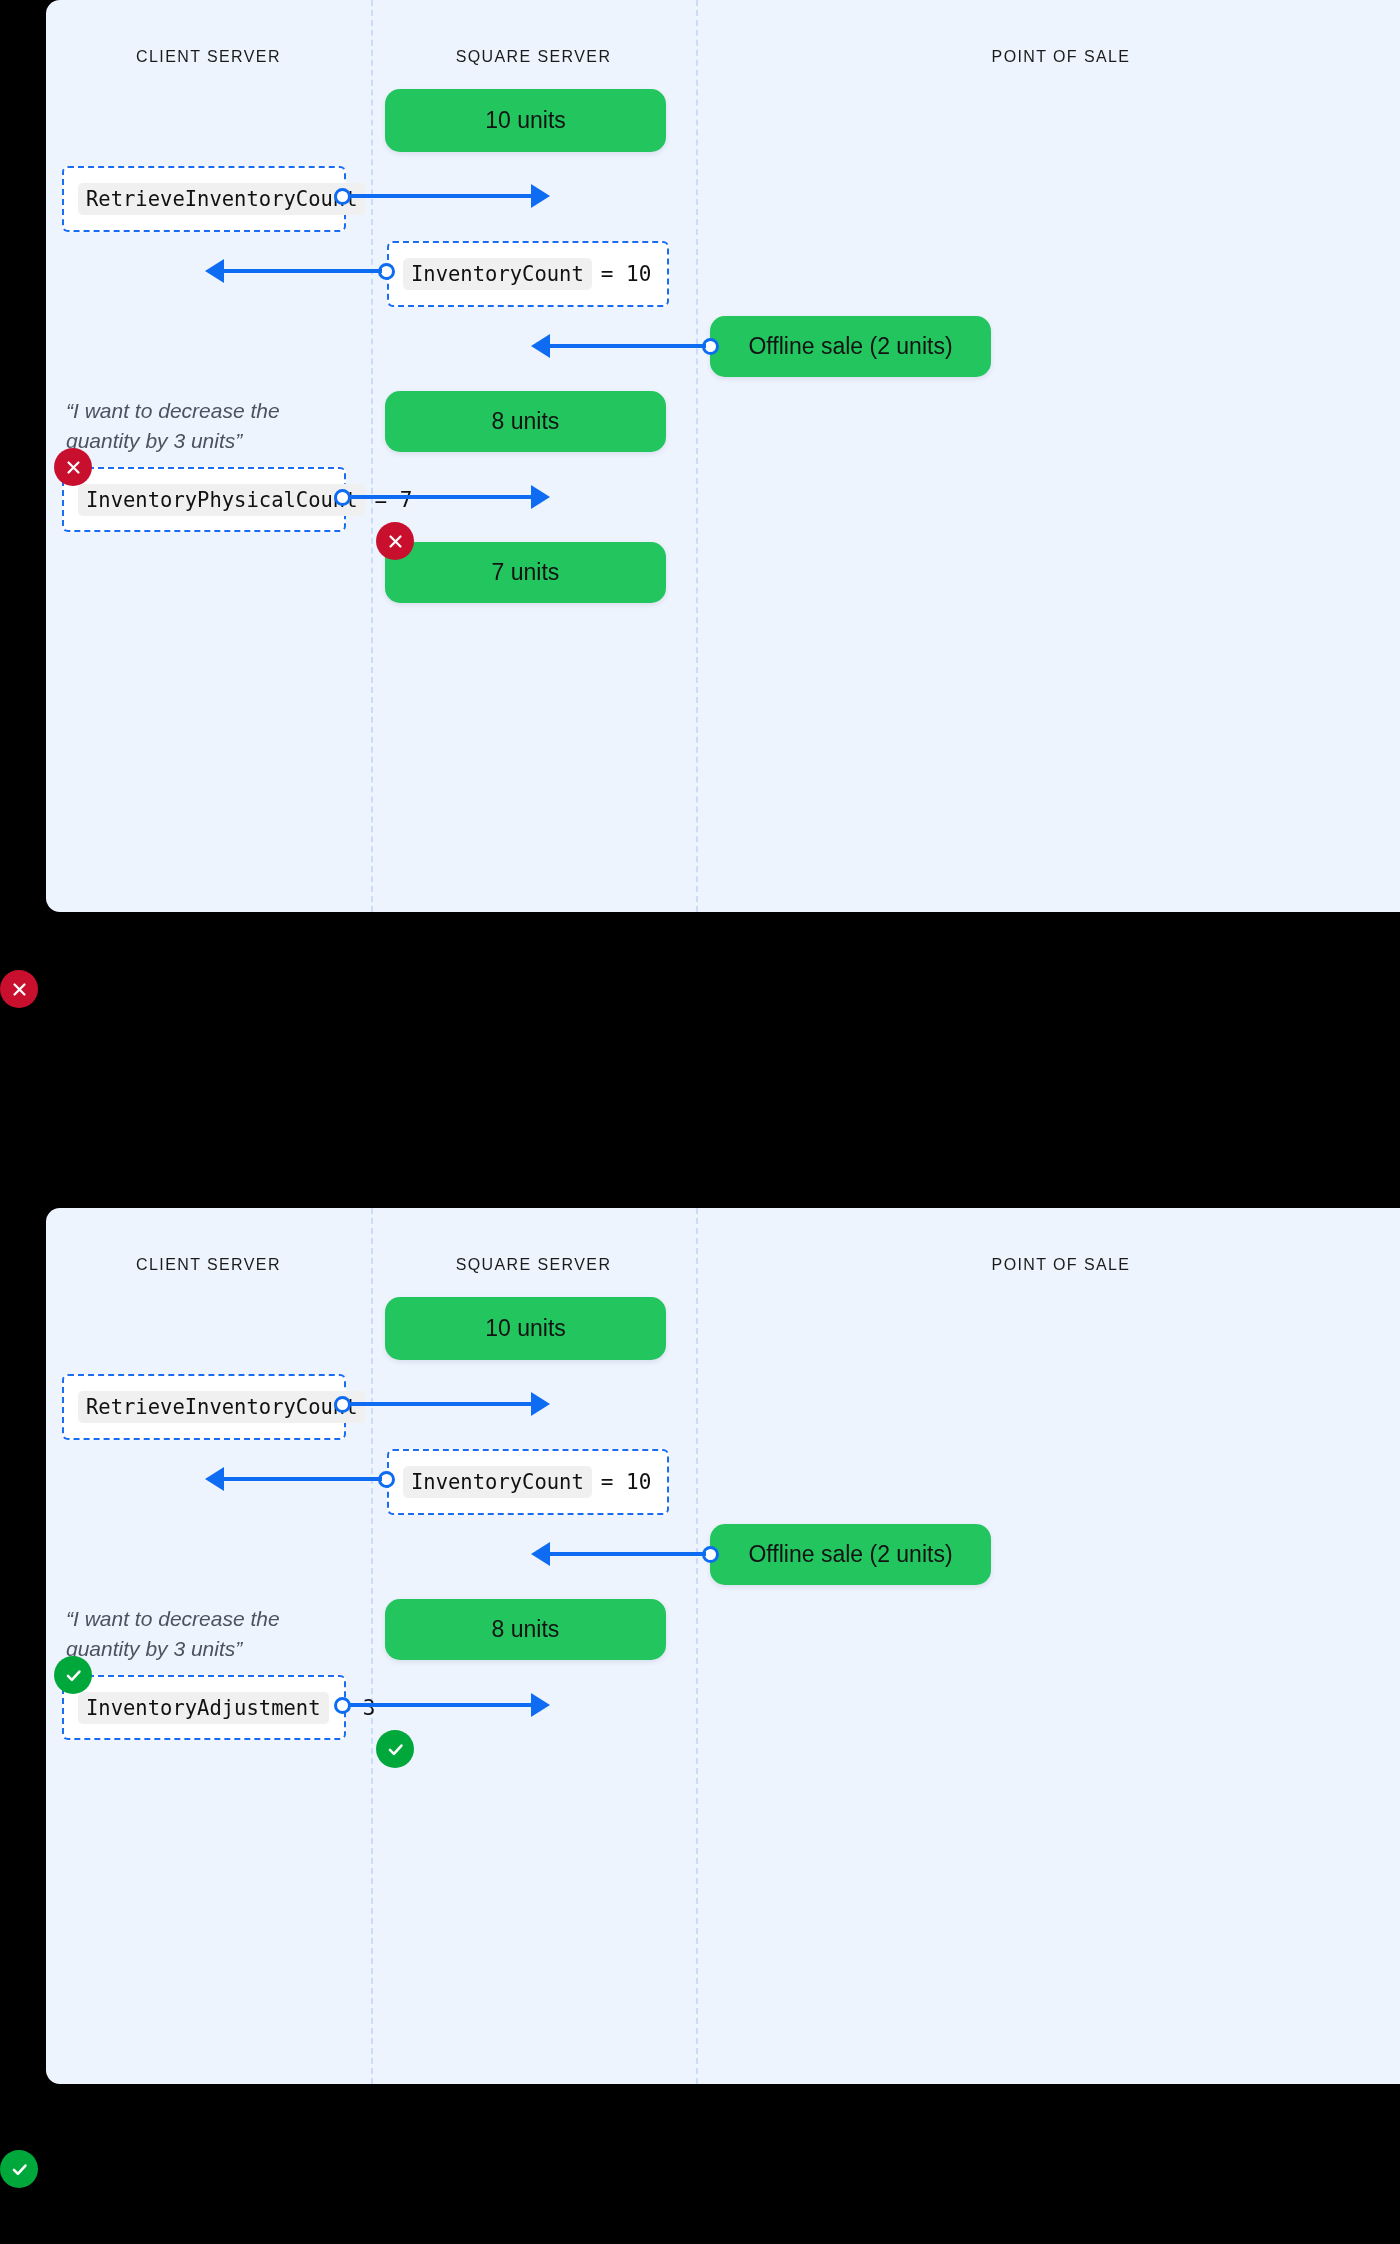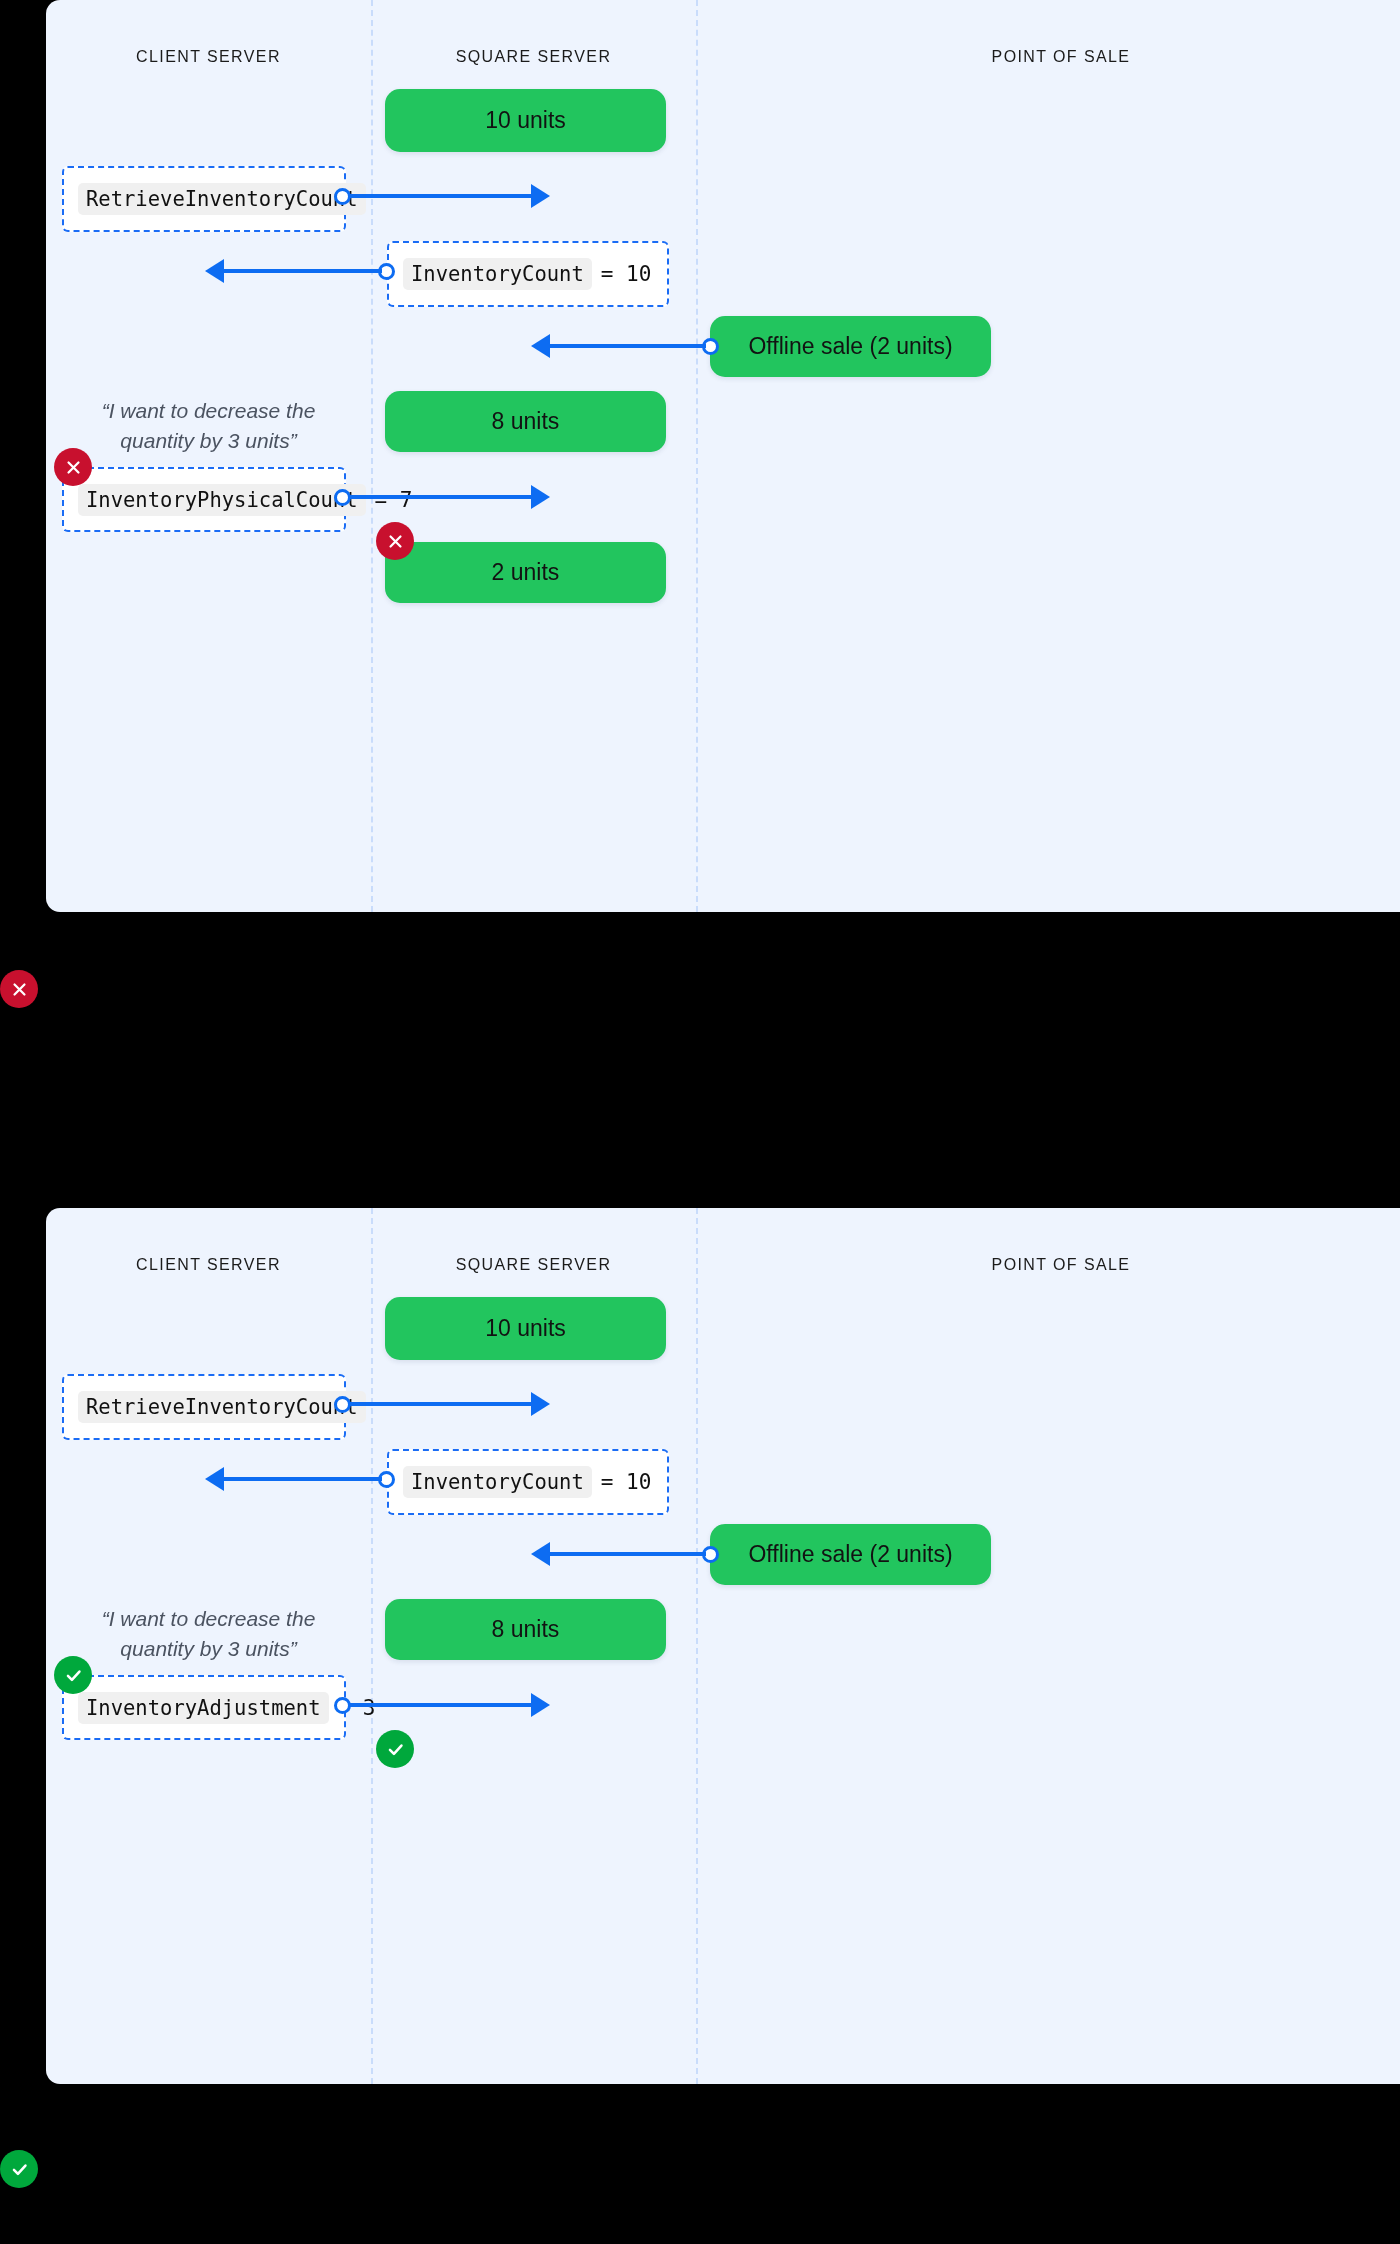--- a/index.html
+++ b/index.html
@@ -32,21 +32,21 @@
   
   .conn{position:absolute;height:4px;background:#0d6cf2;}
   .node{position:absolute;width:17px;height:17px;border-radius:50%;
         background:#ffffff;border:3.5px solid #0d6cf2;box-sizing:border-box;}
   .ahead{position:absolute;width:0;height:0;border-top:12px solid transparent;
          border-bottom:12px solid transparent;}
   .ahead.right{border-left:19px solid #0d6cf2;}
   .ahead.left{border-right:19px solid #0d6cf2;}
 
   .quote{position:absolute;font-size:21px;font-style:italic;color:#4b5361;
-         text-align:center;line-height:1.45;}
+         line-height:1.45;}
 
   
   .badge{position:absolute;width:38px;height:38px;border-radius:50%;
          display:flex;align-items:center;justify-content:center;z-index:30;}
   .badge.fail{background:#c8102e;}
   .badge.ok{background:#00a83c;}
   .badge svg{display:block;}
 
   .gap-badge{position:absolute;width:38px;height:38px;border-radius:50%;
              display:flex;align-items:center;justify-content:center;z-index:30;}
@@ -106,21 +106,21 @@
   </div>
   <div class="badge fail" style="left:8px;top:448px;">
     <svg width="17" height="17" viewBox="0 0 24 24">
       <path d="M5 5 L19 19 M19 5 L5 19" stroke="#fff" stroke-width="3.2" stroke-linecap="round" fill="none"></path>
     </svg>
   </div>
   <div class="node" style="left:288px;top:489px;"></div>
   <div class="conn" style="left:303px;top:495px;width:185px;"></div>
   <div class="ahead right" style="left:485px;top:485px;"></div>
 
-  <div class="card" style="left:339px;top:542px;width:281px;height:61px;">2 units</div>
+  <div class="card" style="left:339px;top:542px;width:281px;height:61px;">7 units</div>
   <div class="badge fail" style="left:330px;top:522px;">
     <svg width="17" height="17" viewBox="0 0 24 24">
       <path d="M5 5 L19 19 M19 5 L5 19" stroke="#fff" stroke-width="3.2" stroke-linecap="round" fill="none"></path>
     </svg>
   </div>
 </div>
 
 <div class="gap-badge fail" style="left:0px;top:970px;">
   <svg width="17" height="17" viewBox="0 0 24 24">
     <path d="M5 5 L19 19 M19 5 L5 19" stroke="#fff" stroke-width="3.2" stroke-linecap="round" fill="none"></path>

